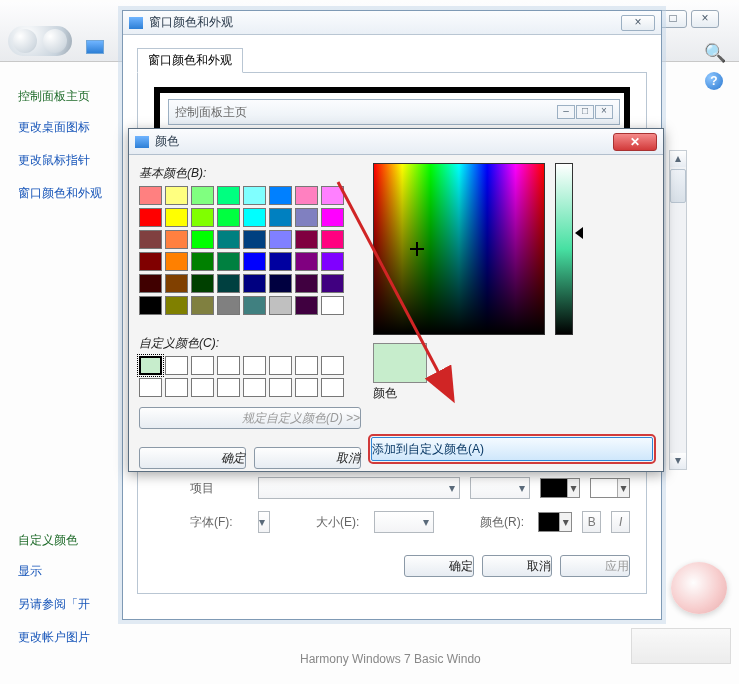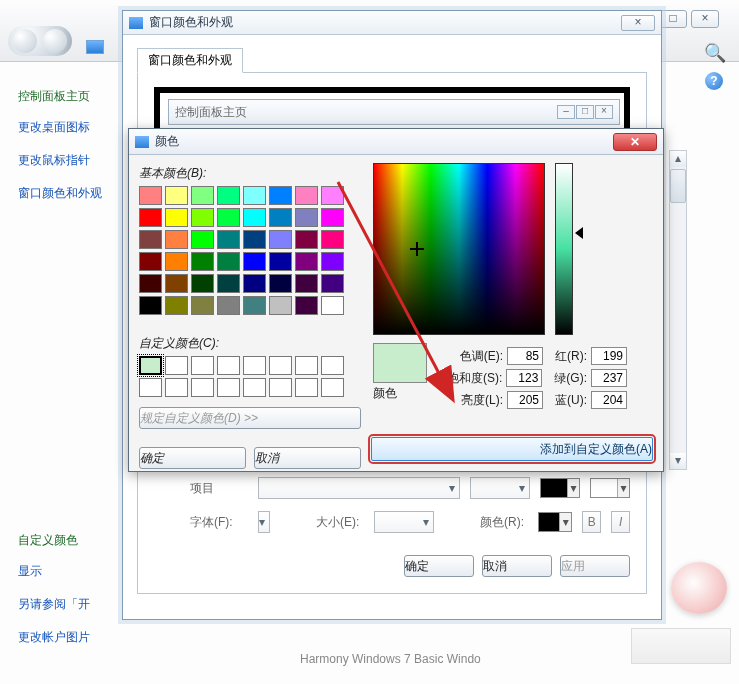--- a/index.html
+++ b/index.html
@@ -65,21 +65,21 @@
   .lbl{color:#666;min-width:58px;margin-left:36px;}
   .cmb{flex:1;height:22px;border:1px solid #b3b9bf;background:linear-gradient(#fff,#f3f4f6);
     display:flex;align-items:center;justify-content:flex-end;padding-right:4px;}
   .cmb .chev{color:#5a6a7a;}
   .cmb.small{flex:0 0 60px;}
   .swatch{width:40px;height:20px;border:1px solid #8a8a8a;background:#000;display:flex;align-items:center;justify-content:flex-end;}
   .swatch .chev{width:12px;height:100%;background:#f2f2f2;border-left:1px solid #aaa;text-align:center;line-height:18px;color:#555;}
   .tglbtn{width:22px;height:22px;border:1px solid #b3b9bf;background:linear-gradient(#fff,#eef0f3);text-align:center;line-height:20px;color:#7a7a7a;}
 
   .btn{display:inline-block;min-width:70px;height:22px;border:1px solid #8b99a7;border-radius:3px;
-    background:linear-gradient(#fefefe,#e7ecf2);text-align:left;line-height:20px;color:#222;}
+    background:linear-gradient(#fefefe,#e7ecf2);text-align:right;line-height:20px;color:#222;}
   .btn.dis{color:#9a9a9a;}
   .btnrow{display:flex;gap:8px;justify-content:flex-end;margin-top:22px;}
 
   .footer-text{position:absolute;left:300px;bottom:18px;color:#888;}
 
   
   .dlg{position:absolute;left:128px;top:128px;width:536px;height:344px;
     background:#f4f4f4;border:1px solid #5b6e80;
     box-shadow:0 3px 12px rgba(0,0,0,.35);}
   .dlg-title{height:26px;display:flex;align-items:center;padding:0 6px;gap:6px;
@@ -121,21 +121,21 @@
   .solid-lbl{font-size:12px;color:#222;margin-top:2px;}
 
   .vals{position:absolute;left:74px;top:184px;}
   .vrow{display:flex;align-items:center;gap:4px;margin-bottom:4px;justify-content:flex-end;}
   .vrow label{color:#222;}
   .vrow input{width:36px;height:18px;border:1px solid #888;padding:0 3px;text-align:right;background:#fff;}
 
   .addrow{position:absolute;left:10px;right:10px;bottom:10px;display:flex;gap:10px;align-items:center;}
   .addrow .spacer{flex:0 0 222px;}
   .addbtn{flex:1;height:24px;border:1px solid #2f86d5;border-radius:2px;
-    background:linear-gradient(#f4faff,#cfe7fb);text-align:right;line-height:22px;color:#0b3a66;
+    background:linear-gradient(#f4faff,#cfe7fb);text-align:left;line-height:22px;color:#0b3a66;
     outline:2px solid #d13a3a;outline-offset:1px;}
 
   
   .arrow-svg{position:absolute;left:130px;top:130px;pointer-events:none;}
 
   
   .gadget{position:absolute;right:12px;bottom:70px;width:56px;height:52px;border-radius:50%;
     background:radial-gradient(circle at 40% 40%,#fff,#f4b5b5 60%,#d88);opacity:.7;
     box-shadow:0 2px 6px rgba(0,0,0,.25);}
   .gadget2{position:absolute;right:8px;bottom:20px;width:100px;height:36px;
@@ -345,40 +345,20 @@
       <div class="lum"></div>
       <div class="lum-arrow"></div>
 
       <div style="display:flex;gap:18px;align-items:flex-start">
         <div>
           <div class="solid" style="background:#c7edcc"></div>
           <div class="solid-lbl">颜色</div>
         </div>
       </div>
 
-      <div class="vals">
-        <div class="vrow">
-          <label>色调(E):</label>
-          <input value="85" style="">
-          <label style="margin-left:8px">红(R):</label>
-          <input value="199" style="">
-        </div>
-        <div class="vrow">
-          <label>饱和度(S):</label>
-          <input value="123" style="">
-          <label style="margin-left:8px">绿(G):</label>
-          <input value="237" style="">
-        </div>
-        <div class="vrow">
-          <label>亮度(L):</label>
-          <input value="205" style="">
-          <label style="margin-left:8px">蓝(U):</label>
-          <input value="204" style="">
-        </div>
-      </div>
     </div>
   </div>
 
   <div class="addrow">
     <span class="spacer"></span>
     <span class="addbtn">添加到自定义颜色(A)</span>
   </div>
 </div>
 
 <svg class="arrow-svg" width="540" height="350">

